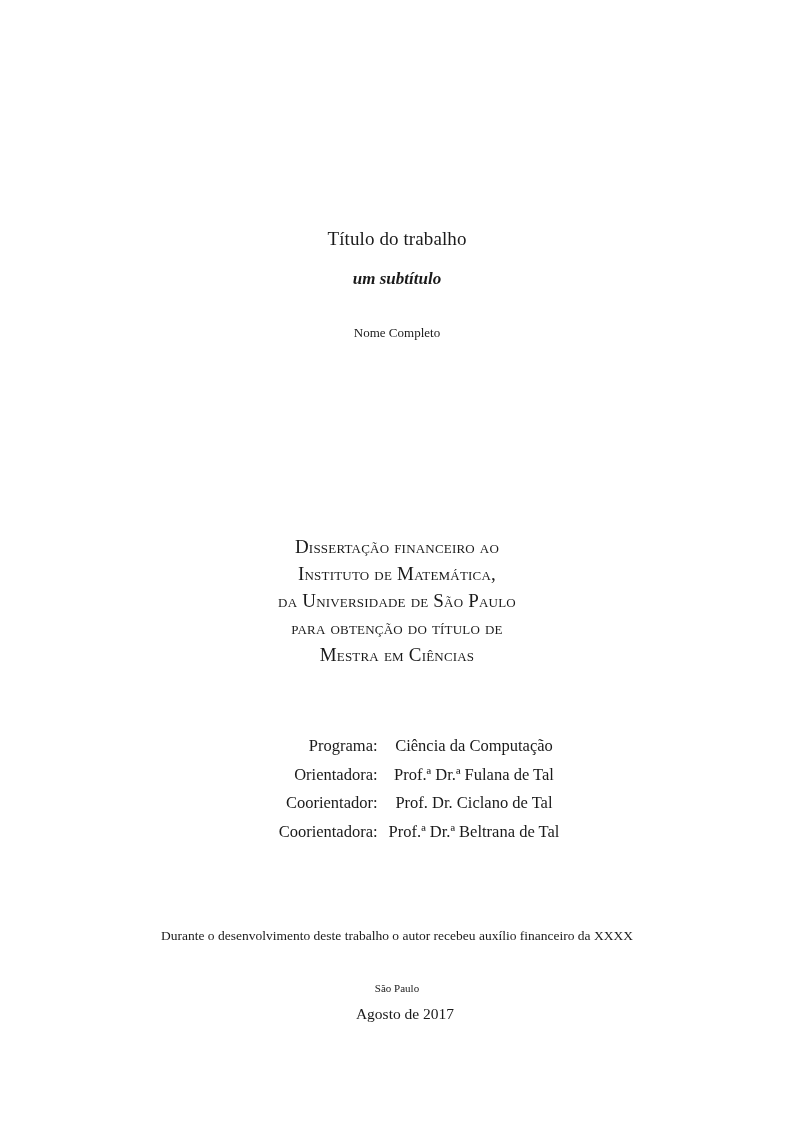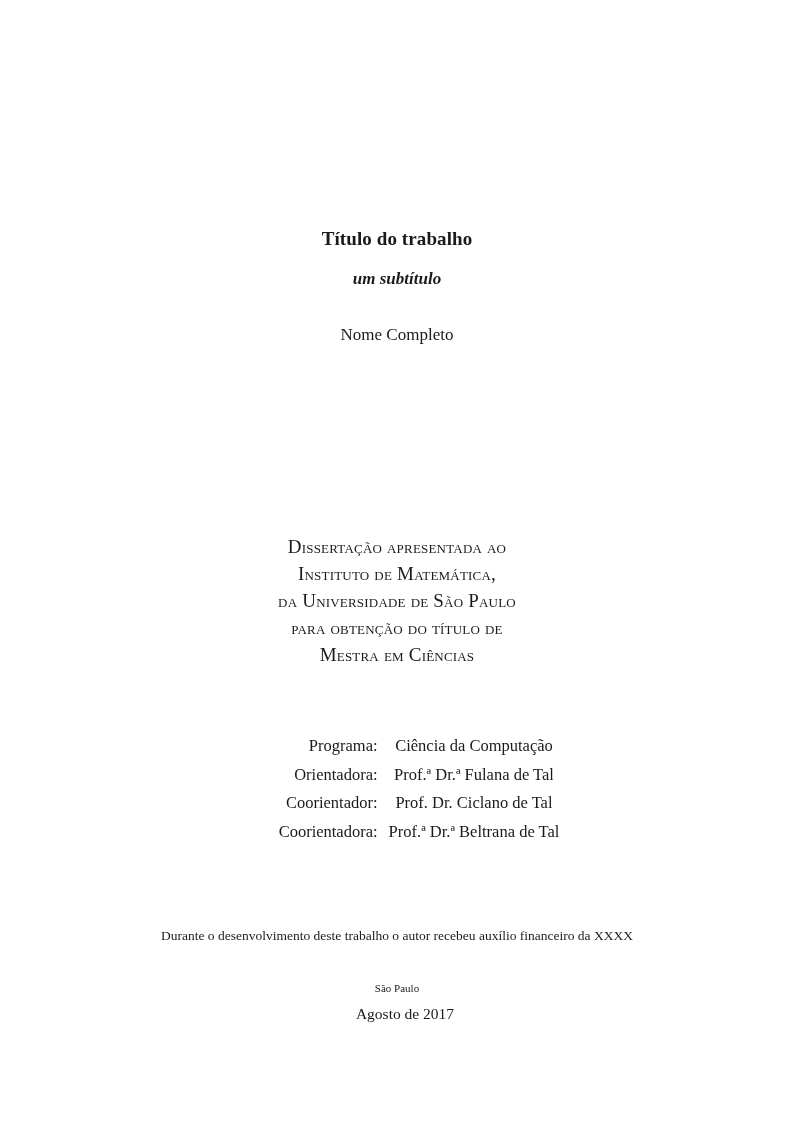--- a/index.html
+++ b/index.html
@@ -26,34 +26,34 @@
   
   .title-block {
     position: absolute;
     top: 228px;
     left: 0;
     width: 794px;
     text-align: center;
   }
   .doc-title {
     font-size: 19px;
-    font-weight: bold;
+    font-weight: normal;
     letter-spacing: 0.1px;
     line-height: 1.2;
     margin: 0;
   }
   .doc-subtitle {
     font-size: 17px;
     font-weight: bold;
     font-style: italic;
     margin: 18px 0 0 0;
     line-height: 1.2;
   }
   .doc-author {
-    font-size: 17px;
+    font-size: 13px;
     margin: 36px 0 0 0;
     line-height: 1.2;
   }
 
   
   .statement {
     position: absolute;
     top: 534px;
     left: 0;
     width: 794px;
@@ -131,21 +131,21 @@
 
 <div class="page">
 
   <div class="title-block">
     <h1 class="doc-title">Título do trabalho</h1>
     <p class="doc-subtitle">um subtítulo</p>
     <p class="doc-author">Nome Completo</p>
   </div>
 
   <div class="statement">
-    <div class="statement-line">Dissertação apresentada ao</div>
+    <div class="statement-line">Dissertação financeiro ao</div>
     <div class="statement-line">Instituto de Matemática,</div>
     <div class="statement-line">da Universidade de São Paulo</div>
     <div class="statement-line">para obtenção do título de</div>
     <div class="statement-line">Mestra em Ciências</div>
   </div>
 
   <div class="meta">
     <table>
       <tbody>
         <tr>

